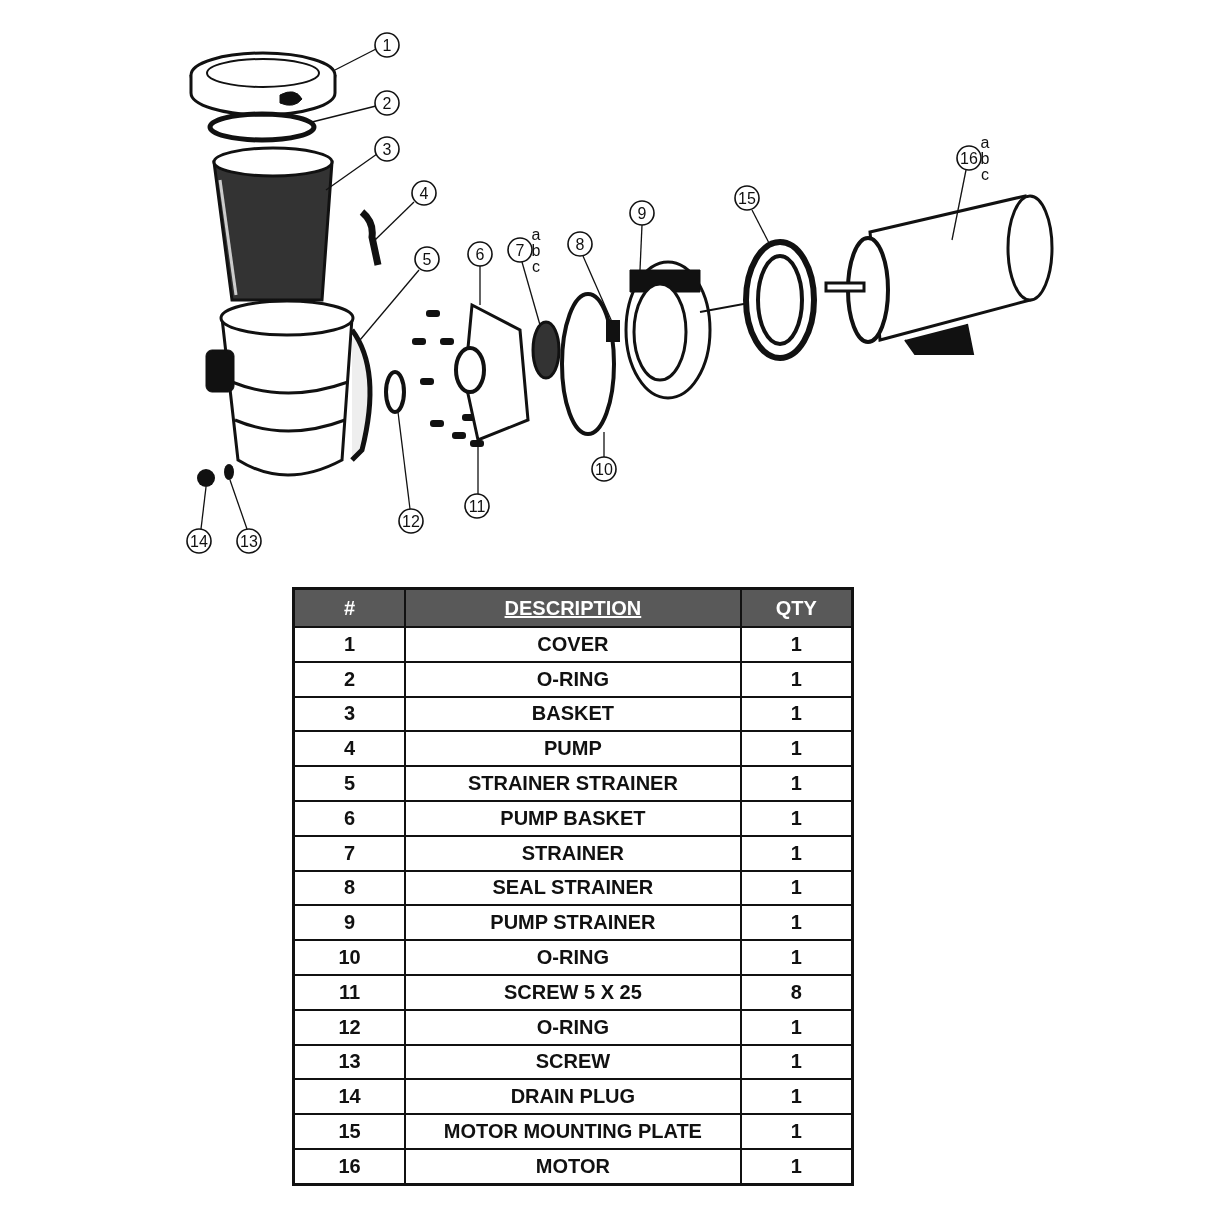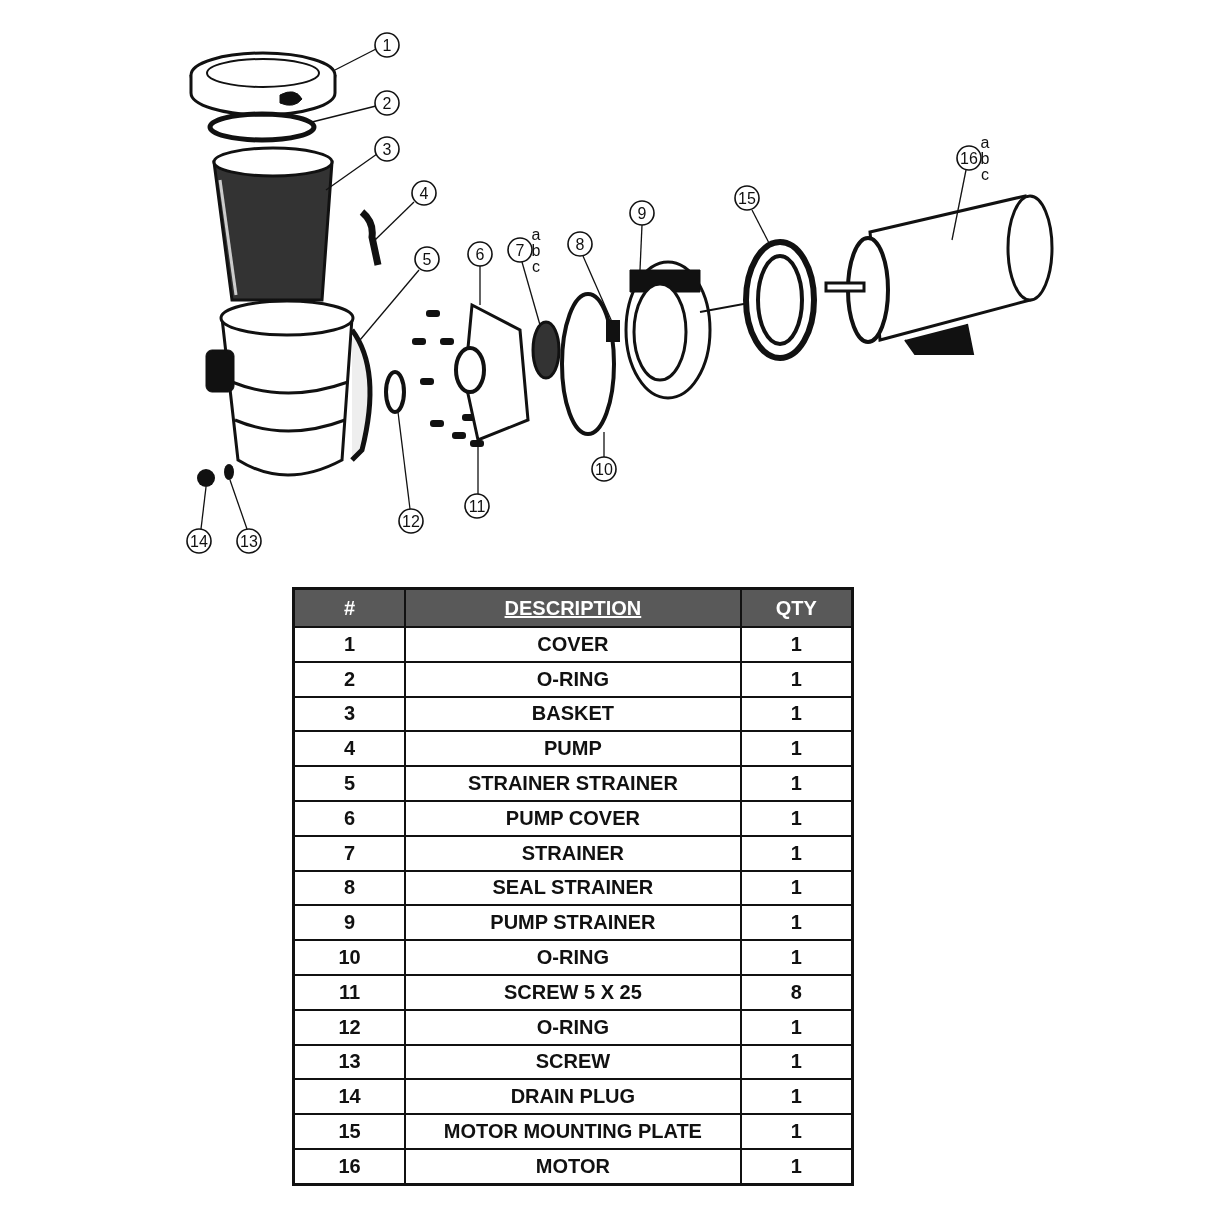--- a/index.html
+++ b/index.html
@@ -218,21 +218,21 @@
         <td>PUMP</td>
         <td>1</td>
       </tr>
       <tr>
         <td>5</td>
         <td>STRAINER STRAINER</td>
         <td>1</td>
       </tr>
       <tr>
         <td>6</td>
-        <td>PUMP COVER</td>
+        <td>PUMP BASKET</td>
         <td>1</td>
       </tr>
       <tr>
         <td>7</td>
         <td>STRAINER</td>
         <td>1</td>
       </tr>
       <tr>
         <td>8</td>
         <td>SEAL STRAINER</td>

